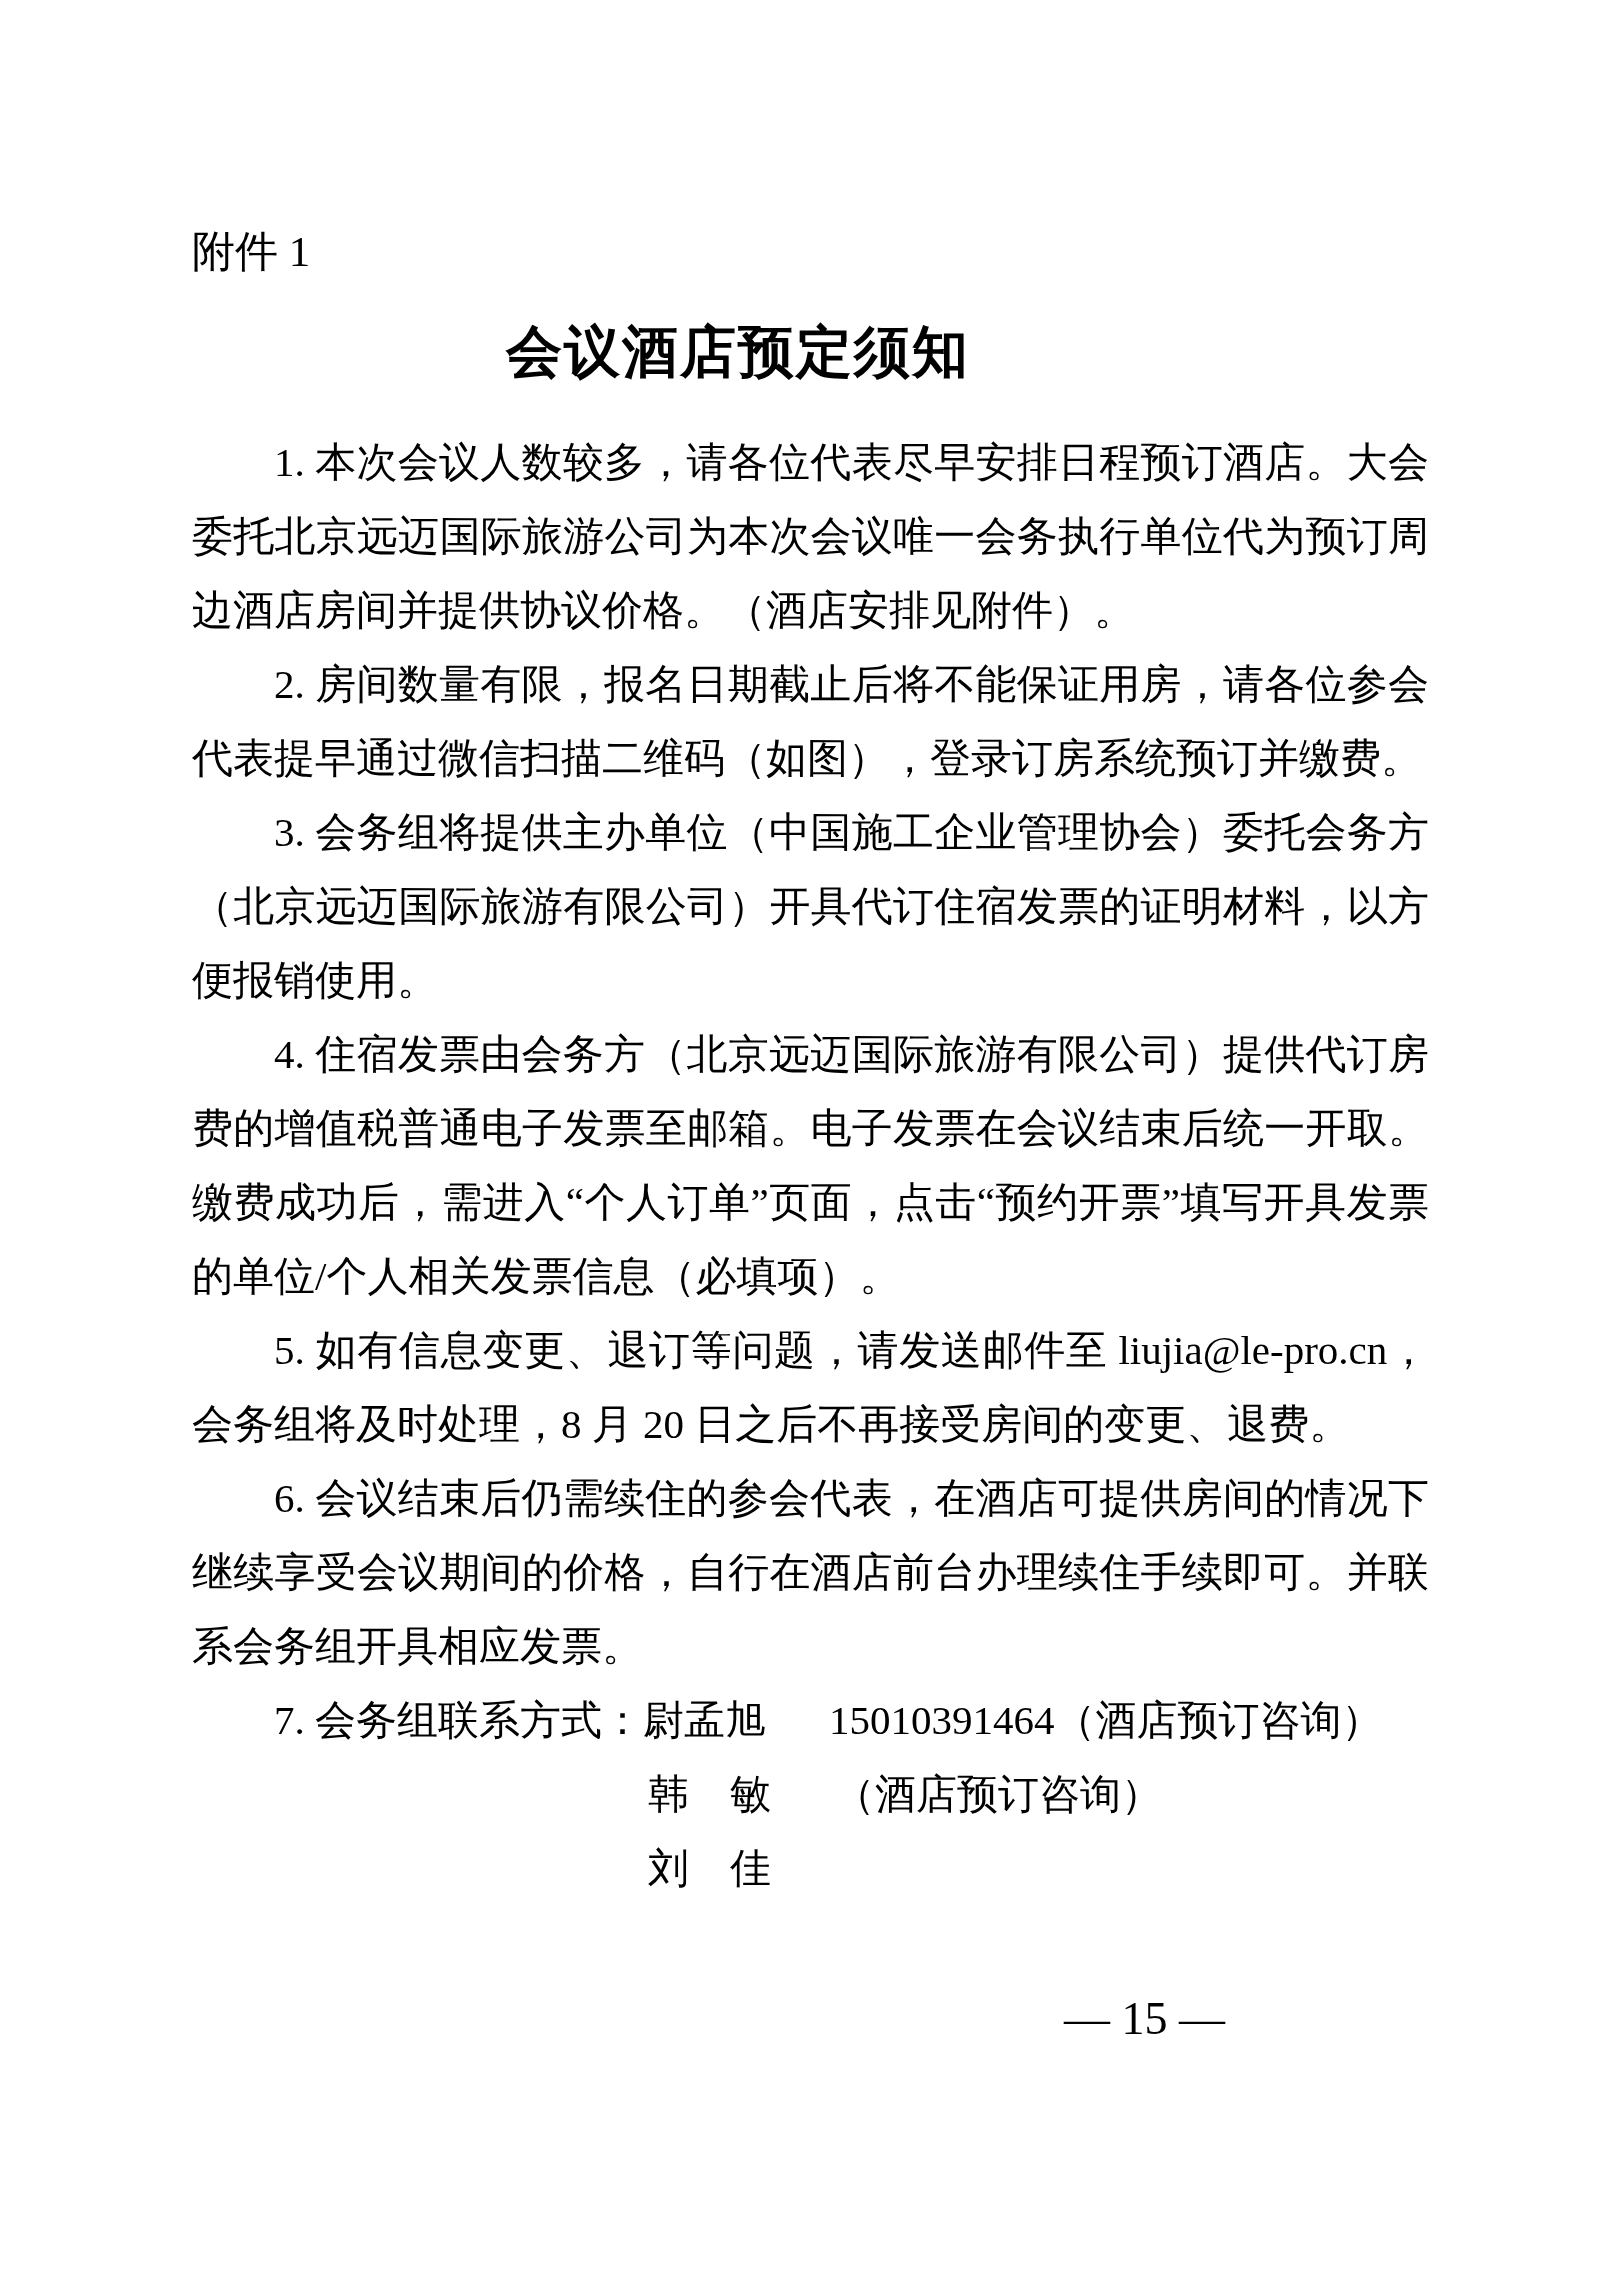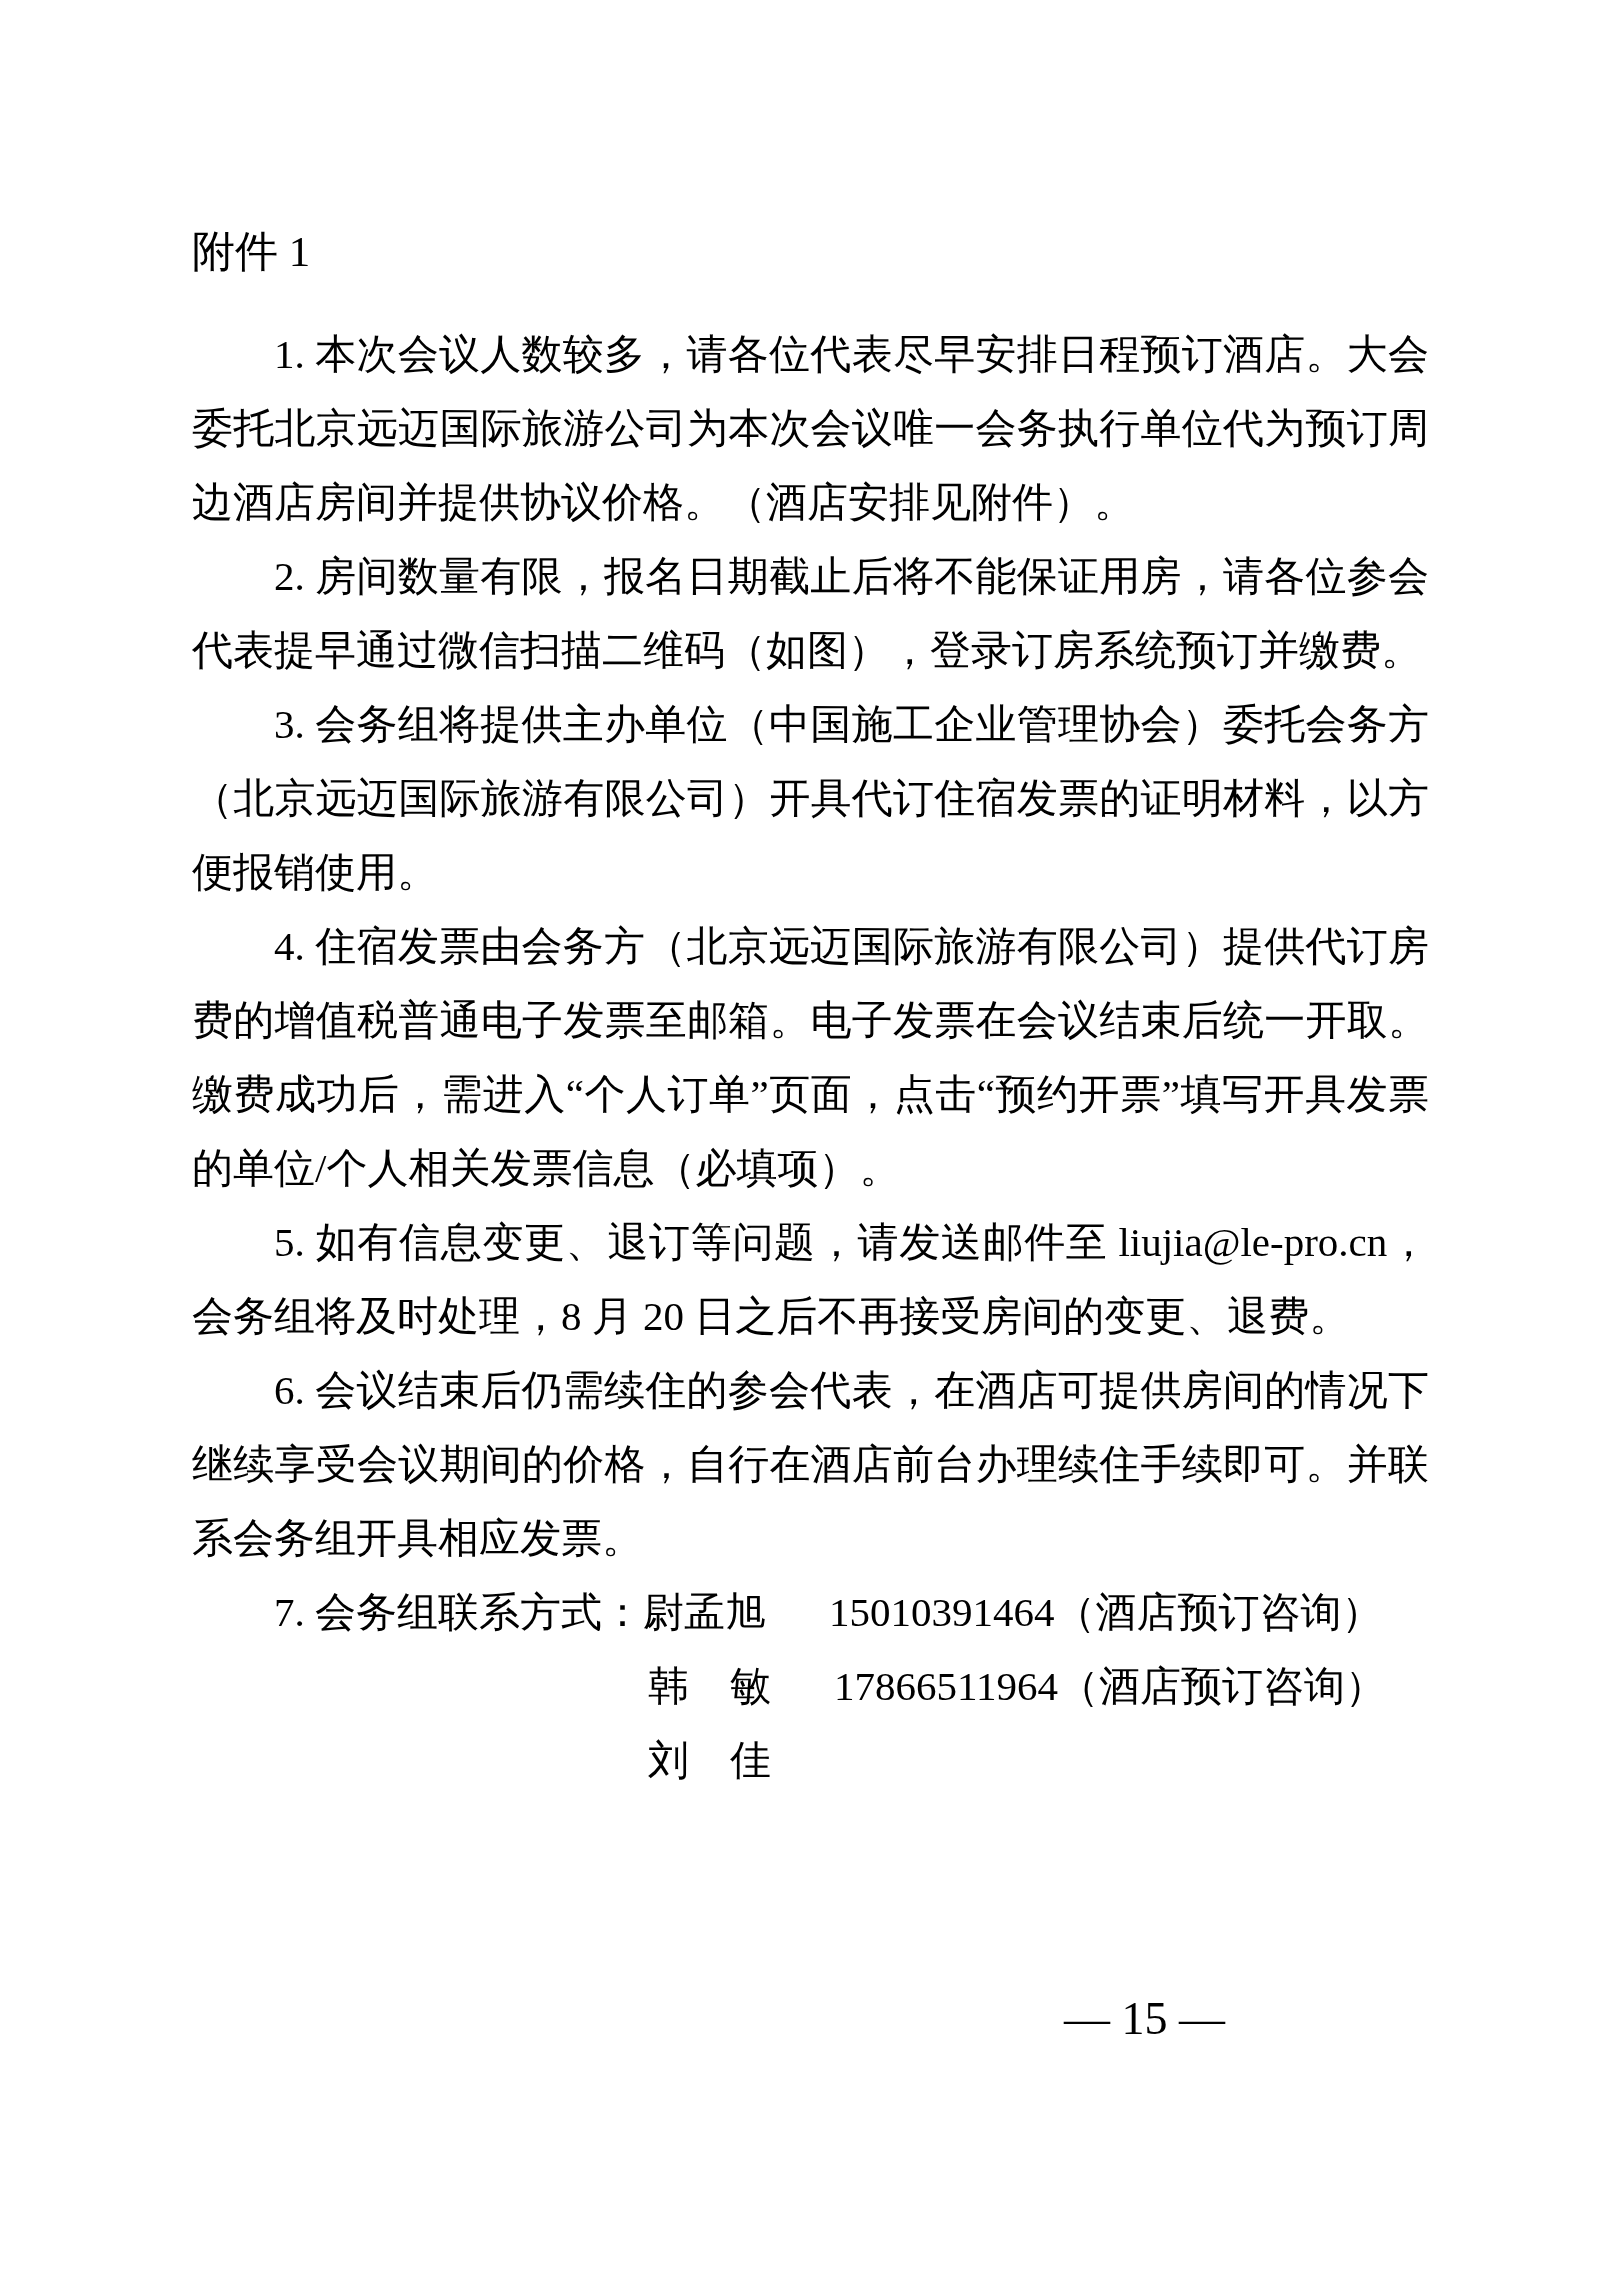--- a/index.html
+++ b/index.html
@@ -75,20 +75,21 @@
     line-height: 51px;
   }
 </style>
 </head>
 <body>
 
 <div class="page">
 
   <div class="attachment-label">附件 1</div>
 
+  <h1 class="doc-title">会议酒店预定须知</h1>
 
   <div class="doc-body">
 
     <p>1. 本次会议人数较多，请各位代表尽早安排日程预订酒店。大会委托北京远迈国际旅游公司为本次会议唯一会务执行单位代为预订周边酒店房间并提供协议价格。（酒店安排见附件）。</p>
 
     <p>2. 房间数量有限，报名日期截止后将不能保证用房，请各位参会代表提早通过微信扫描二维码（如图），登录订房系统预订并缴费。</p>
 
     <p>3. 会务组将提供主办单位（中国施工企业管理协会）委托会务方（北京远迈国际旅游有限公司）开具代订住宿发票的证明材料，以方便报销使用。</p>
 
     <p>4. 住宿发票由会务方（北京远迈国际旅游有限公司）提供代订房费的增值税普通电子发票至邮箱。电子发票在会议结束后统一开取。缴费成功后，需进入“个人订单”页面，点击“预约开票”填写开具发票的单位/个人相关发票信息（必填项）。</p>
@@ -100,21 +101,20 @@
     <div class="contact-row">
       <span class="contact-prefix">7. 会务组联系方式：</span>
       <span class="contact-name">尉孟旭</span>
       <span class="contact-phone">15010391464</span>
       <span class="contact-note">（酒店预订咨询）</span>
     </div>
 
     <div class="contact-row">
       <span class="contact-spacer"></span>
       <span class="contact-name">韩　敏</span>
-      <span class="contact-phone">17866511964</span>
       <span class="contact-note">（酒店预订咨询）</span>
     </div>
 
     <div class="contact-row">
       <span class="contact-spacer"></span>
       <span class="contact-name">刘　佳</span>
     </div>
 
   </div>
 

